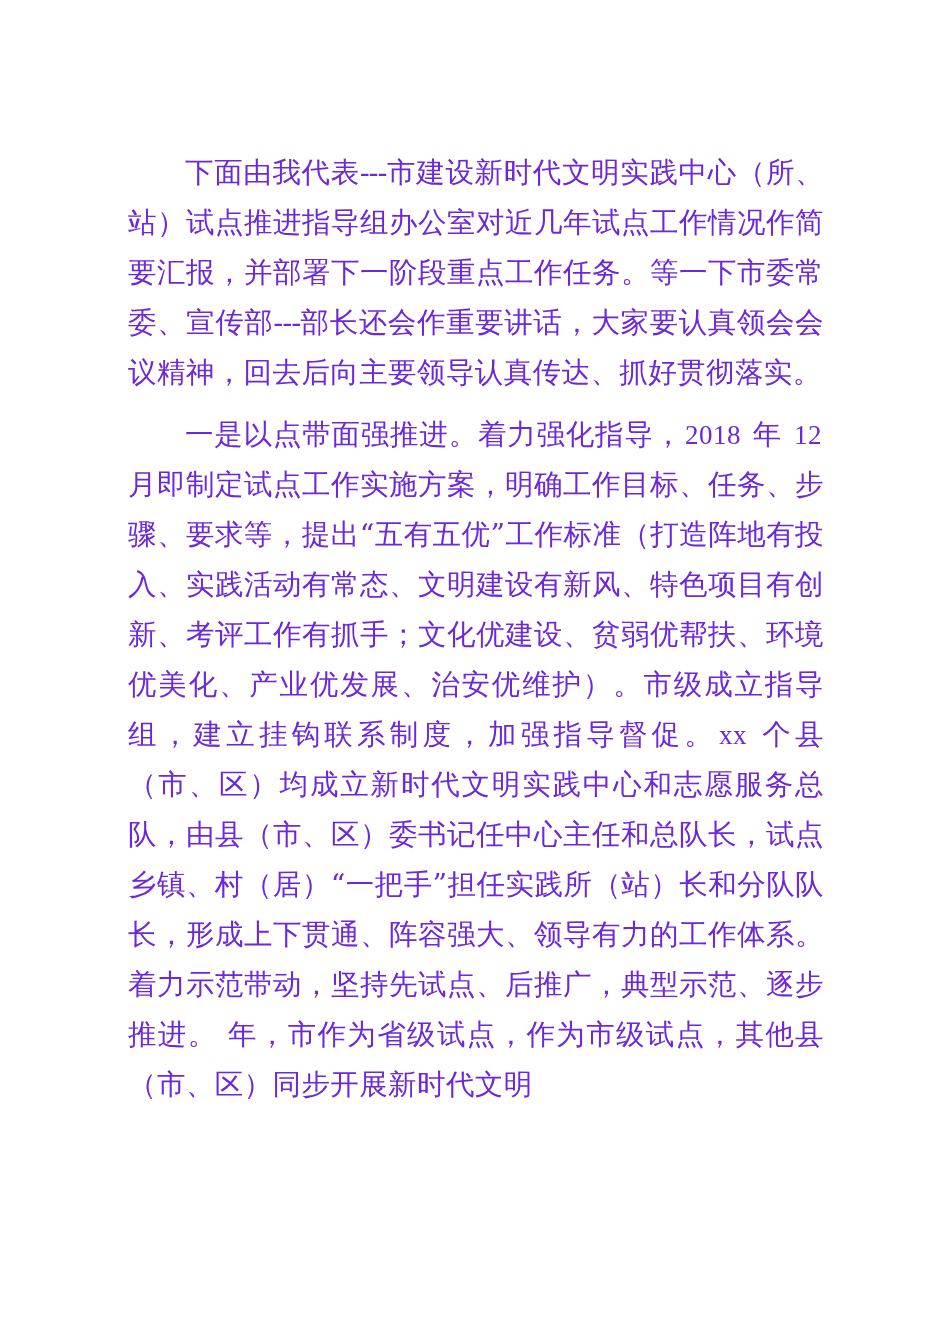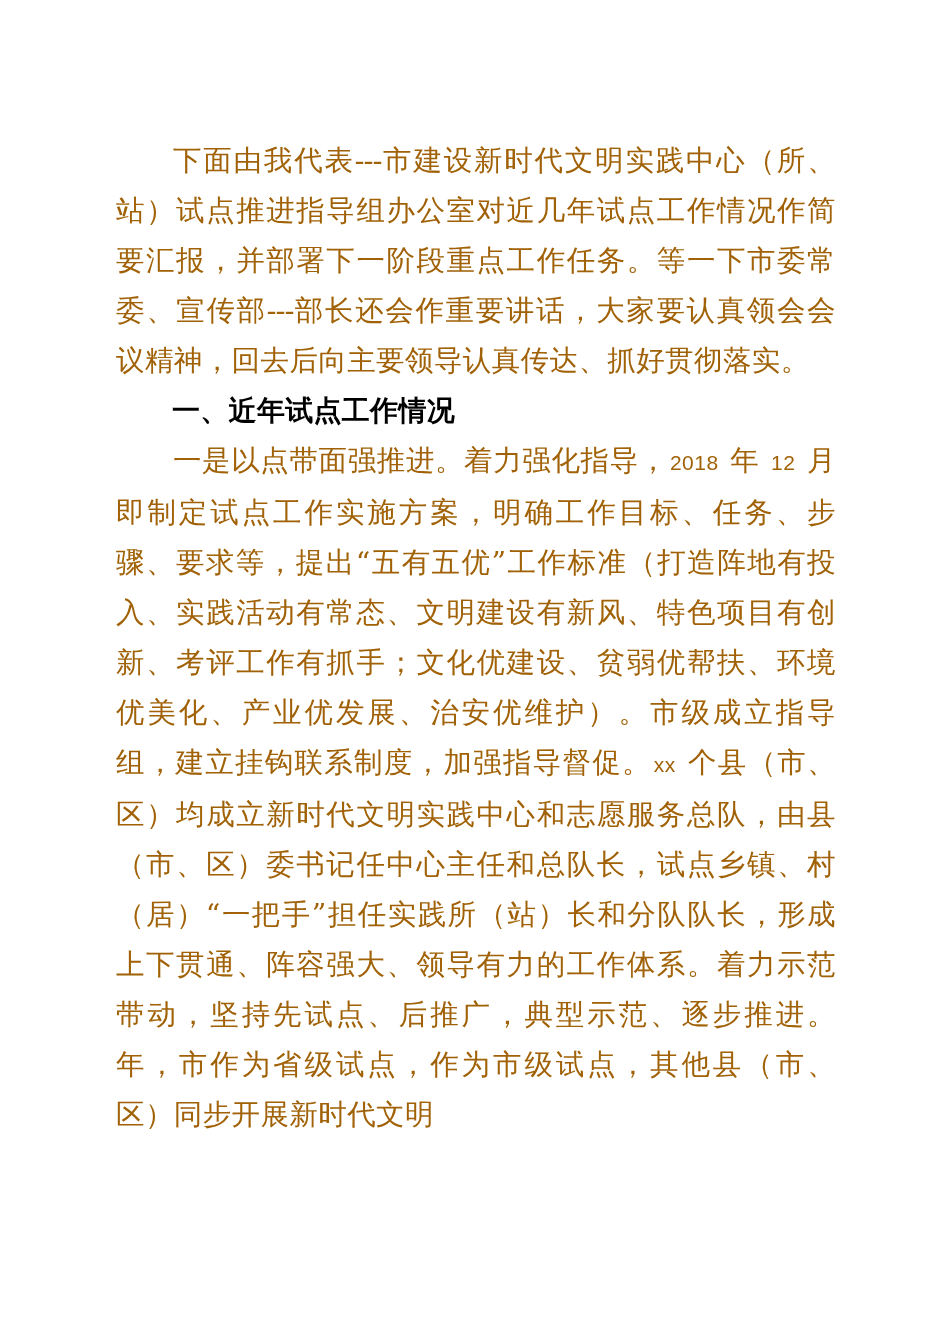--- a/index.html
+++ b/index.html
@@ -35,23 +35,23 @@
   }
 
   
   .para {
     font-family: "DejaVu Serif", "Liberation Serif", serif;
     font-size: 28.5px;
     line-height: 50px;
     text-align: justify;
     text-justify: inter-ideograph;
     text-indent: 2em;
-    margin: 0;
+    margin: 12px;
     letter-spacing: 0.4px;
-    color: #a16207;
+    color: #6d28d9;
     font-weight: 400;
   }
 
   
   .heading {
     font-family: "DejaVu Sans", "Liberation Sans", sans-serif;
     font-size: 28px;
     line-height: 50px;
     font-weight: 700;
     text-indent: 2em;
@@ -61,39 +61,38 @@
   }
 
   
   .lead {
     font-weight: 400;
     font-family: "DejaVu Serif", "Liberation Serif", serif;
   }
 
   
   .num {
-    font-family: Liberation Sans, sans-serif;
-    font-size: 21px;
+    font-family: Liberation Serif, serif;
+    font-size: 27px;
     padding: 0 2px;
     letter-spacing: 0.5px;
   }
 
   
   .redact {
     font-family: "Liberation Serif", "DejaVu Serif", serif;
     letter-spacing: -0.5px;
   }
 </style>
 </head>
 <body>
 
 <div class="page">
   <div class="doc-body">
 
     <p class="para">下面由我代表<span class="redact">---</span>市建设新时代文明实践中心（所、站）试点推进指导组办公室对近几年试点工作情况作简要汇报，并部署下一阶段重点工作任务。等一下市委常委、宣传部<span class="redact">---</span>部长还会作重要讲话，大家要认真领会会议精神，回去后向主要领导认真传达、抓好贯彻落实。</p>
 
-    <p class="heading">一、近年试点工作情况</p>
 
 
     <p class="para"><span class="lead">一是以点带面强推进。</span><span>着力强化指导，<span class="num">2018</span> 年 <span class="num">12</span> 月即制定试点工作实施方案，明确工作目标、任务、步骤、要求等，提出“五有五优”工作标准（打造阵地有投入、实践活动有常态、文明建设有新风、特色项目有创新、考评工作有抓手；文化优建设、贫弱优帮扶、环境优美化、产业优发展、治安优维护）。市级成立指导组，建立挂钩联系制度，加强指导督促。<span class="num">xx</span> 个县（市、区）均成立新时代文明实践中心和志愿服务总队，由县（市、区）委书记任中心主任和总队长，试点乡镇、村（居）“一把手”担任实践所（站）长和分队队长，形成上下贯通、阵容强大、领导有力的工作体系。着力示范带动，坚持先试点、后推广，典型示范、逐步推进。 年，市作为省级试点，作为市级试点，其他县（市、区）同步开展新时代文明</span></p>
 
   </div>
 </div>
 
 </body></html>

